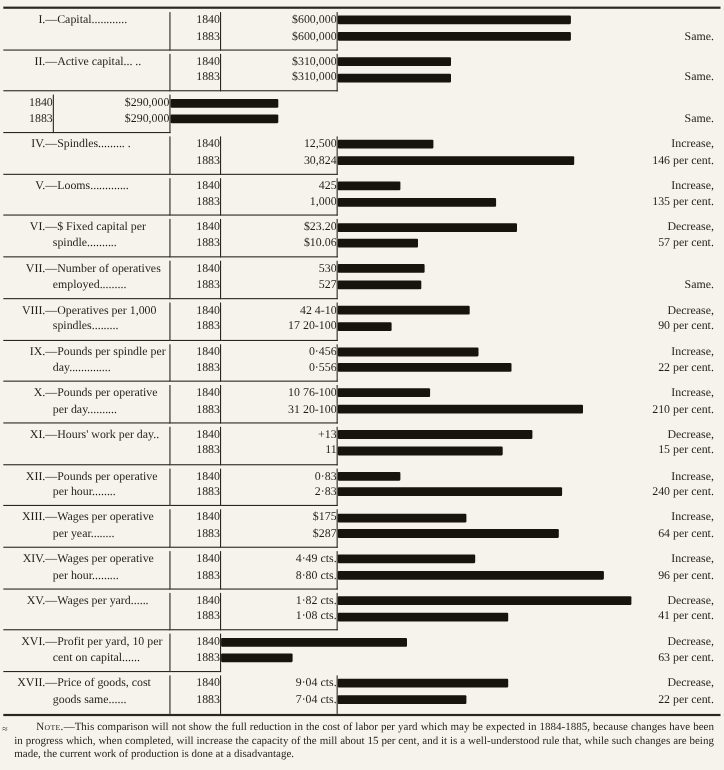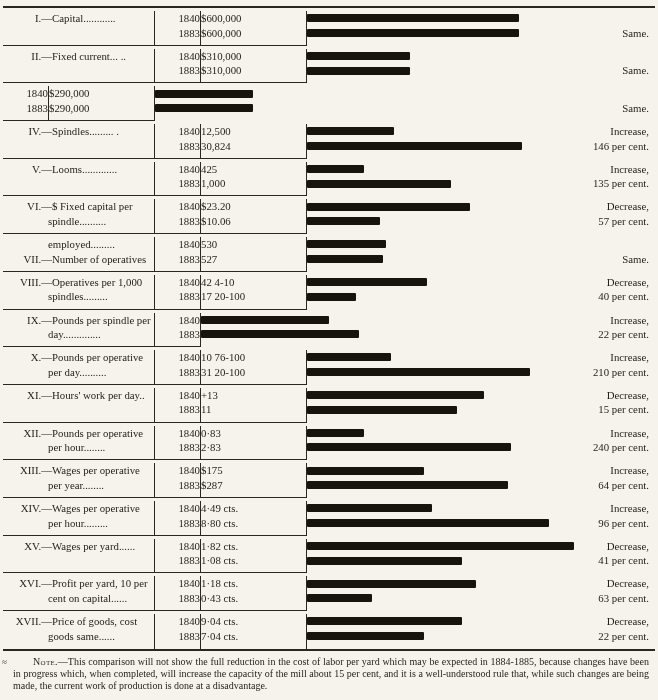--- a/index.html
+++ b/index.html
@@ -21,21 +21,21 @@
   .table{
     border-top:2px solid var(--rule);
     border-bottom:2px solid var(--rule);
   }
   .group{display:flex;height:37.7px;padding-top:3px;}
   .group:not(:last-child) .c-label,
   .group:not(:last-child) .c-years,
   .group:not(:last-child) .c-values{border-bottom:1px solid var(--rule);}
   .c-label{width:152px;border-right:1.4px solid var(--rule);padding-left:3px;}
   .c-years{width:46px;border-right:1.4px solid var(--rule);text-align:right;}
-  .c-values{width:106px;border-right:1.8px solid var(--rule);text-align:left;}
+  .c-values{width:106px;border-right:1.8px solid var(--rule);text-align:right;}
   .c-bars{width:272px;}
   .c-comp{flex:1;text-align:right;padding-right:6px;}
   .row-line{height:14.6px;line-height:14.6px;font-size:10.8px;white-space:nowrap;overflow:hidden;}
   .lab1{display:flex;}
   .numeral{flex:0 0 46px;width:46px;text-align:right;}
   .lab-t1{flex:1;overflow:hidden;}
   .lab2{padding-left:42px;}
   .bar-row{height:14.6px;display:flex;align-items:center;}
   .bar{height:8px;background:var(--bar);border-radius:1px;}
   .note{
@@ -84,21 +84,21 @@
     <div class="cell c-comp">
       <div class="row-line cmp"></div>
       <div class="row-line cmp">Same.</div>
     </div>
   </div>
 
   <div class="group">
     <div class="cell c-label">
       <div class="row-line lab1">
         <span class="numeral">II.—</span>
-            <span class="lab-t1">Fixed current... ..</span>
+            <span class="lab-t1">Active capital... ..</span>
       </div>
       <div class="row-line lab2 lab-t2"></div>
     </div>
     <div class="cell c-years">
       <div class="row-line year">1840</div>
       <div class="row-line year">1883</div>
     </div>
     <div class="cell c-values">
       <div class="row-line val">$310,000</div>
       <div class="row-line val">$310,000</div>
@@ -225,25 +225,25 @@
           </div>
     </div>
     <div class="cell c-comp">
       <div class="row-line cmp">Decrease,</div>
       <div class="row-line cmp">57 per cent.</div>
     </div>
   </div>
 
   <div class="group">
     <div class="cell c-label">
-      <div class="row-line lab2 lab-t2">employed.........</div>
       <div class="row-line lab1">
         <span class="numeral">VII.—</span>
             <span class="lab-t1">Number of operatives</span>
       </div>
+      <div class="row-line lab2 lab-t2">employed.........</div>
     </div>
     <div class="cell c-years">
       <div class="row-line year">1840</div>
       <div class="row-line year">1883</div>
     </div>
     <div class="cell c-values">
       <div class="row-line val">530</div>
       <div class="row-line val">527</div>
     </div>
     <div class="cell c-bars">
@@ -279,36 +279,40 @@
     <div class="cell c-bars">
       <div class="bar-row">
             <div class="bar" style="width: 44%;"></div>
           </div>
       <div class="bar-row">
             <div class="bar" style="width: 18%;"></div>
           </div>
     </div>
     <div class="cell c-comp">
       <div class="row-line cmp">Decrease,</div>
-      <div class="row-line cmp">40 per cent.</div>
+      <div class="row-line cmp">90 per cent.</div>
     </div>
   </div>
 
   <div class="group">
     <div class="cell c-label">
       <div class="row-line lab1">
         <span class="numeral">IX.—</span>
             <span class="lab-t1">Pounds per spindle per</span>
       </div>
       <div class="row-line lab2 lab-t2">day..............</div>
     </div>
     <div class="cell c-years">
       <div class="row-line year">1840</div>
       <div class="row-line year">1883</div>
     </div>
+    <div class="cell c-values">
+      <div class="row-line val">0·456</div>
+      <div class="row-line val">0·556</div>
+    </div>
     <div class="cell c-bars">
       <div class="bar-row">
             <div class="bar" style="width: 47%;"></div>
           </div>
       <div class="bar-row">
             <div class="bar" style="width: 58%;"></div>
           </div>
     </div>
     <div class="cell c-comp">
       <div class="row-line cmp">Increase,</div>
@@ -501,24 +505,20 @@
       <div class="row-line lab1">
         <span class="numeral">XVI.—</span>
             <span class="lab-t1">Profit per yard, 10 per</span>
       </div>
       <div class="row-line lab2 lab-t2">cent on capital......</div>
     </div>
     <div class="cell c-years">
       <div class="row-line year">1840</div>
       <div class="row-line year">1883</div>
     </div>
-    <div class="cell c-values">
-      <div class="row-line val">1·18 cts.</div>
-      <div class="row-line val">0·43 cts.</div>
-    </div>
     <div class="cell c-bars">
       <div class="bar-row">
             <div class="bar" style="width: 62%;"></div>
           </div>
       <div class="bar-row">
             <div class="bar" style="width: 24%;"></div>
           </div>
     </div>
     <div class="cell c-comp">
       <div class="row-line cmp">Decrease,</div>

